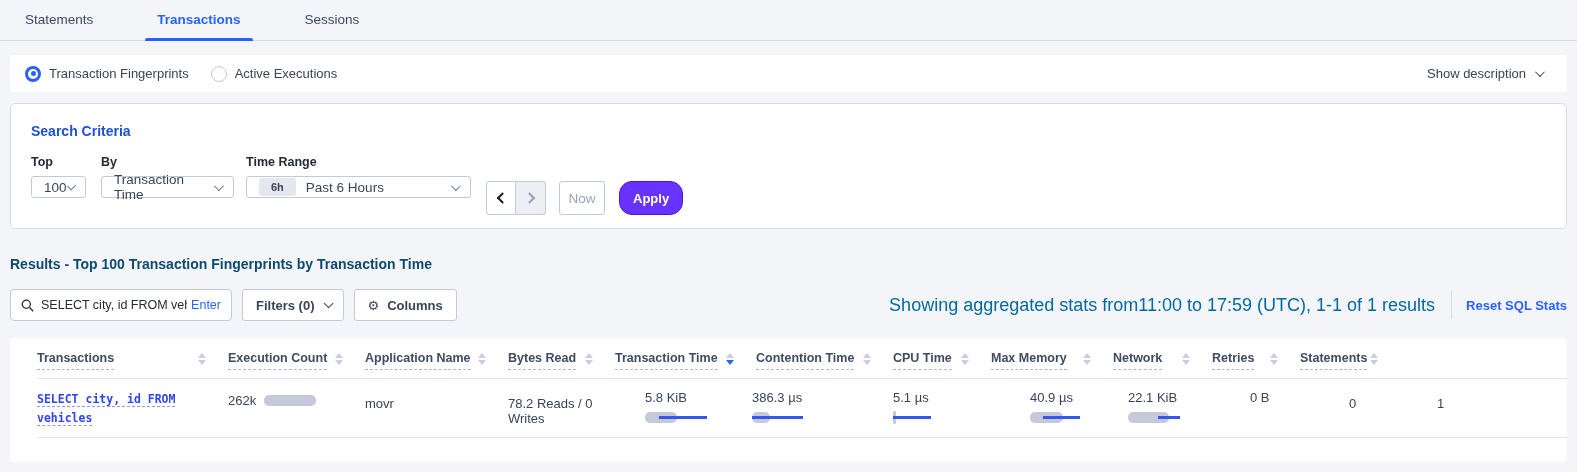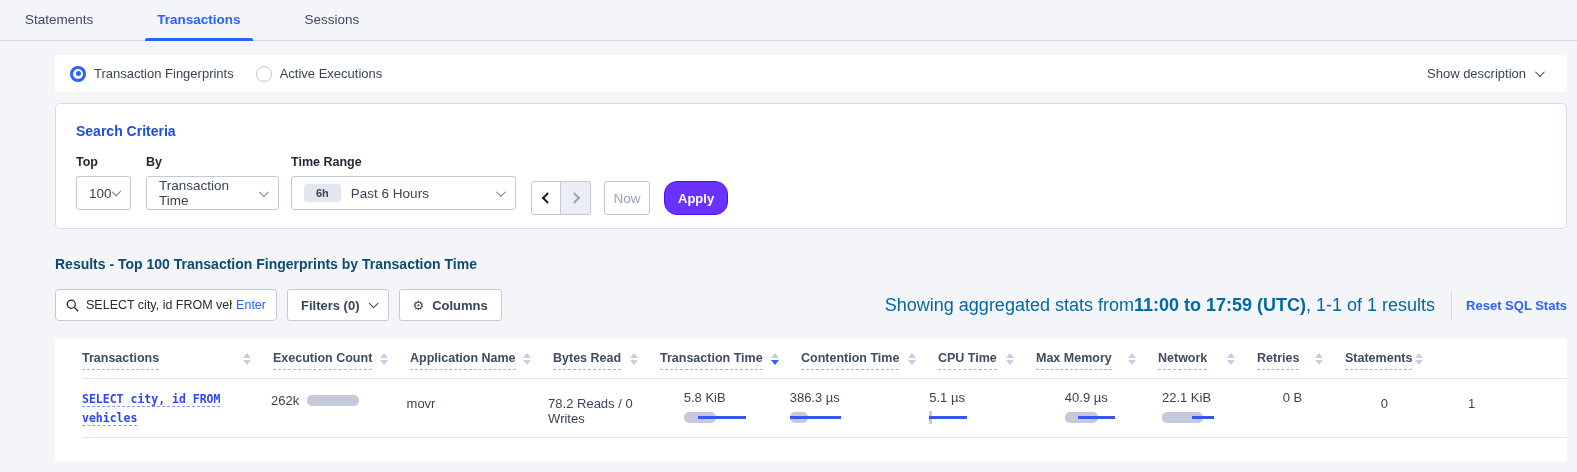--- a/index.html
+++ b/index.html
@@ -5,42 +5,42 @@
   * { margin:0; padding:0; box-sizing:border-box; }
   html,body { width:1577px; height:472px; overflow:hidden; }
   body { background:#f4f5f9; font-family:"Liberation Sans", sans-serif; color:#394455; }
 
   
   .tabbar { height:41px; border-bottom:1px solid #d9dce5; display:flex; align-items:flex-end; padding-left:13px; }
   .tab { font-size:13.5px; color:#3c4a63; padding:12px 12px 13px 12px; margin-right:40px; cursor:pointer; position:relative; }
   .tab.active { color:#2962ff; font-weight:bold; }
   .tab.active::after { content:""; position:absolute; left:0; right:0; bottom:-1px; height:3px; background:#2962ff; border-radius:2px 2px 0 0; }
 
-  .content { padding:0 10px;margin-left:45px; }
+  .content { padding:0 10px; }
 
   
   .toggle-band { margin-top:14px; background:#fff; border-radius:3px; height:37px; display:flex; align-items:center; padding:0 25px 0 15px; }
   .radio-opt { display:flex; align-items:center; margin-right:22px; cursor:pointer; }
   .radio-dot { width:16px; height:16px; border-radius:50%; position:relative; margin-right:8px; flex:none; }
   .radio-dot.on { background:#2962ff; }
   .radio-dot.on::after { content:""; position:absolute; inset:3px; background:#fff; border-radius:50%; }
   .radio-dot.on::before { content:""; position:absolute; inset:5.5px; background:#2962ff; border-radius:50%; z-index:1; }
   .radio-dot.off { background:#fff; border:1px solid #c4c9d6; }
   .radio-label { font-size:13px; color:#394455; }
   .show-desc { margin-left:auto; font-size:13px; color:#394455; display:flex; align-items:center; gap:9px; cursor:pointer; }
   .chev { width:7px; height:7px; border-right:1.8px solid #3c4a63; border-bottom:1.8px solid #3c4a63; transform:rotate(45deg) translateY(-2px); display:inline-block; }
   .chev.grey { border-color:#6c7893; }
 
   
   .criteria-card { margin-top:11px; background:#fff; border:1px solid #d9dce8; border-radius:5px; height:126px; padding:19px 20px 0 20px; }
   .criteria-title { font-size:14px; font-weight:bold; color:#1d4ed8; }
   .criteria-row { display:flex; margin-top:16px; }
   .field { display:flex; flex-direction:column; }
   .field-label { font-size:12.5px; font-weight:bold; color:#242a35; margin-bottom:7px; }
-  .select { height:34px; border:1px solid #c3c9d9; border-radius:3px; background:#fff; display:flex; align-items:center; font-size:13.5px; color:#394455; padding:0 12px; cursor:pointer; }
+  .select { height:22px; border:1px solid #c3c9d9; border-radius:3px; background:#fff; display:flex; align-items:center; font-size:13.5px; color:#394455; padding:0 12px; cursor:pointer; }
   .select .chev { margin-left:auto; }
   .sel-top { width:55px; margin-right:15px; }
   .sel-by { width:133px; margin-right:12px; }
   .sel-range { width:225px; }
   .range-badge { background:#e4e7f0; border-radius:3px; font-size:11px; font-weight:bold; color:#394455; padding:3px 12px; margin-right:10px; }
   .arrow-group { display:flex; margin-left:15px; }
   .arrow-btn { width:30px; height:34px; border:1px solid #c3c9d9; background:#fff; display:flex; align-items:center; justify-content:center; cursor:pointer; }
   .arrow-btn.prev { border-radius:3px 0 0 3px; }
   .arrow-btn.next { border-radius:0 3px 3px 0; border-left:none; background:#eceef4; }
   .chev-l { width:8px; height:8px; border-left:2.2px solid #1a1f28; border-bottom:2.2px solid #1a1f28; transform:rotate(45deg) translate(1px,-1px); }
@@ -50,21 +50,21 @@
 
   
   .results-title { margin-top:27px; font-size:14px; font-weight:bold; color:#0c4a6e; }
   .results-controls { margin-top:17px; display:flex; align-items:center; }
   .search-box { width:222px; height:32px; border:1px solid #c3c9d9; border-radius:4px; background:#fff; display:flex; align-items:center; padding:0 10px; }
   .search-box input { border:none; outline:none; flex:1; font-size:12.5px; color:#242a35; margin-left:7px; min-width:0; font-family:"Liberation Sans", sans-serif; background:transparent; }
   .enter-hint { color:#2962ff; font-size:12.5px; margin-left:4px; cursor:pointer; }
   .ctl-btn { margin-left:10px; height:32px; border:1px solid #c3c9d9; border-radius:3px; background:#fff; font-size:13px; font-weight:bold; color:#394455; display:flex; align-items:center; gap:8px; padding:0 13px; cursor:pointer; }
   .gear { font-family:"DejaVu Sans", sans-serif; font-size:13px; color:#394455; font-weight:normal; }
   .stats-line { margin-left:auto; font-size:18px; color:#0369a1; display:flex; align-items:flex-end; }
-  .stats-line b { font-weight:bold; }
+  .stats-line b { font-weight:normal; }
   .v-divider { width:1px; height:28px; background:#d5d9e2; margin:0 14px 0 16px; }
   .reset-link { font-size:13px; color:#2962ff; font-weight:bold; cursor:pointer; white-space:nowrap; }
 
   
   .table-card { margin-top:17px; background:#fff; border-radius:3px; height:124px; padding:0 0 0 27px; }
   .thead { display:flex; padding-top:13px; height:36px; }
   .th { display:flex; align-items:flex-start; justify-content:space-between; padding-right:22px; }
   .th-label { font-size:12.5px; font-weight:bold; color:#3e4b63; border-bottom:1.5px dashed #aab3d0; padding-bottom:4px; cursor:pointer; white-space:nowrap; }
   .sort { display:flex; flex-direction:column; gap:2px; margin-top:2px; cursor:pointer; }
   .tri-up { width:0; height:0; border-left:4px solid transparent; border-right:4px solid transparent; border-bottom:5px solid #c9cdde; }

